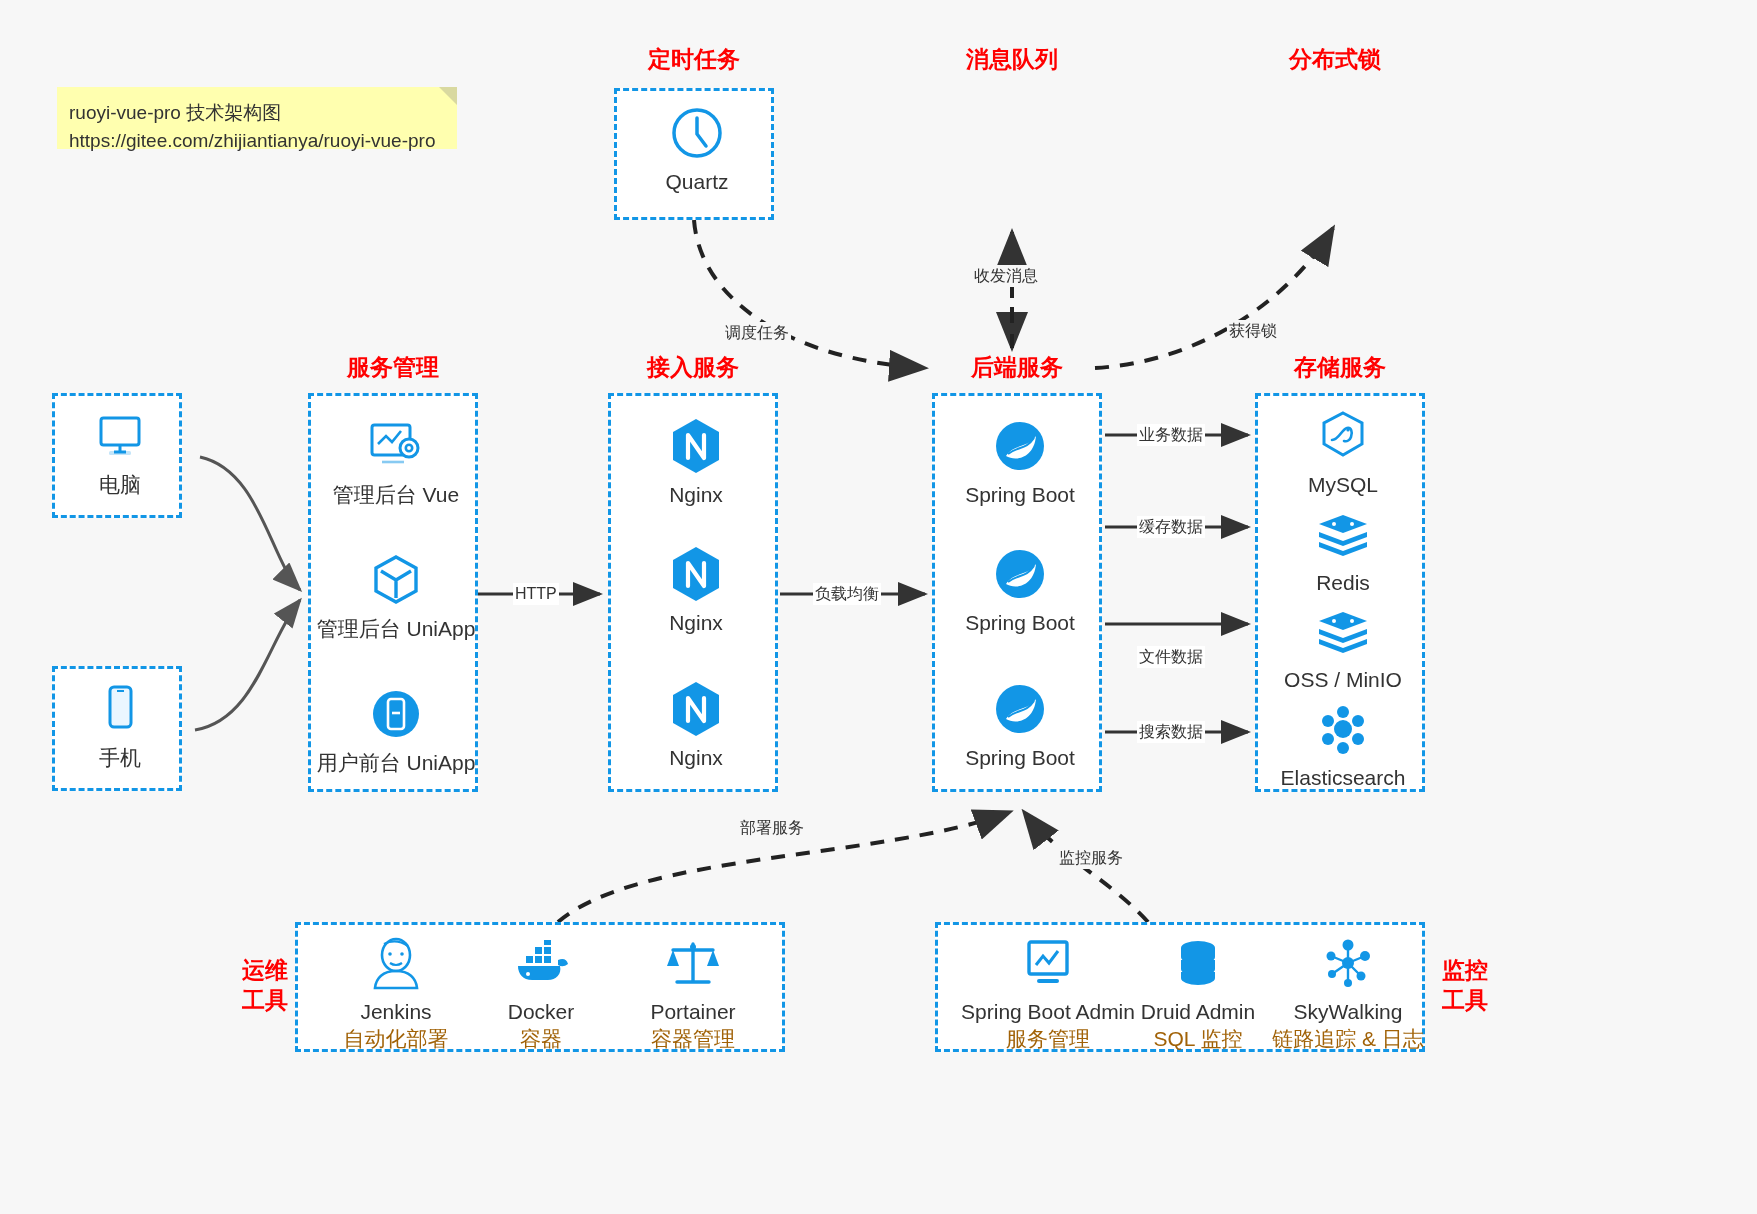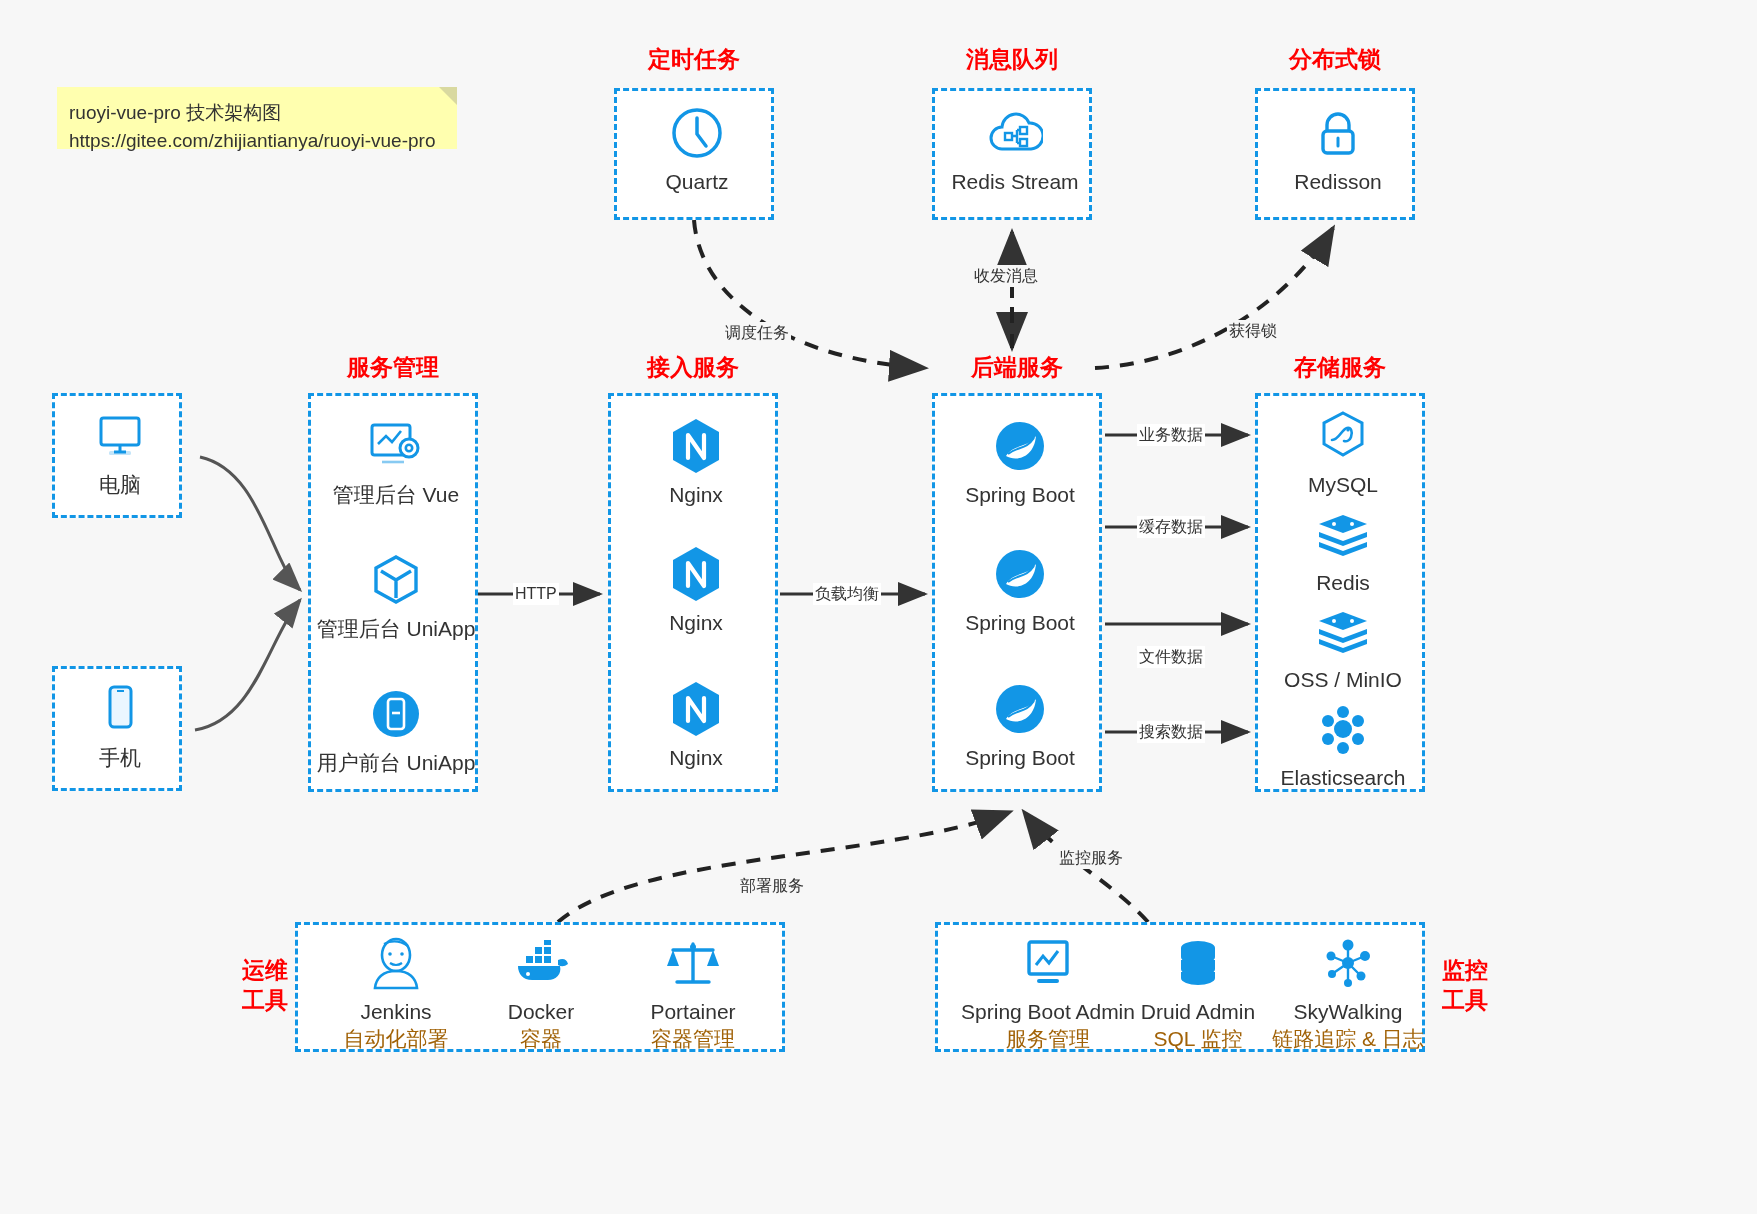--- a/index.html
+++ b/index.html
@@ -124,65 +124,39 @@
 
   <div class="elabel" style="left:513px;top:583px;">HTTP</div>
   <div class="elabel" style="left:813px;top:583px;">负载均衡</div>
   <div class="elabel clear" style="left:723px;top:322px;">调度任务</div>
   <div class="elabel clear" style="left:972px;top:265px;">收发消息</div>
   <div class="elabel clear" style="left:1227px;top:320px;">获得锁</div>
   <div class="elabel" style="left:1137px;top:424px;">业务数据</div>
   <div class="elabel" style="left:1137px;top:516px;">缓存数据</div>
   <div class="elabel" style="left:1137px;top:646px;text-align:center;">文件数据</div>
   <div class="elabel" style="left:1137px;top:721px;">搜索数据</div>
-  <div class="elabel clear" style="left:738px;top:875px;text-align:right;">部署服务</div>
+  <div class="elabel clear" style="left:738px;top:817px;text-align:right;">部署服务</div>
   <div class="elabel clear" style="left:1057px;top:847px;">监控服务</div>
 
   <div class="gtitle" style="left:614px;top:44px;width:160px;">定时任务</div>
   <div class="gbox" style="left:614px;top:88px;width:160px;height:132px;">
     <div class="node" style="left:-5px;top:14px;">
       <div class="ico">
         <svg width="54" height="54" viewBox="0 0 54 54">
             <circle cx="27" cy="27" r="23" fill="none" stroke="#1296e6" stroke-width="3.5"></circle>
             <path d="M27 12 L27 28 L36 40" fill="none" stroke="#1296e6" stroke-width="3.5" stroke-linecap="round"></path>
           </svg>
       </div>
       <div class="lbl">Quartz</div>
     </div>
   </div>
 
   <div class="gtitle" style="left:932px;top:44px;width:160px;">消息队列</div>
-  <div class="gbox" style="left:932px;top:88px;width:160px;height:132px;">
-    <div class="node" style="left:-5px;top:14px;">
-      <div class="ico">
-        <svg width="56" height="48" viewBox="0 0 56 48">
-            <path d="M15 40 a11 11 0 0 1 0-22 a14 14 0 0 1 27-4 a10 10 0 0 1 2 26 z" fill="none" stroke="#1296e6" stroke-width="3"></path>
-            <rect x="18" y="24" width="7" height="7" fill="none" stroke="#1296e6" stroke-width="2.4"></rect>
-            <rect x="33" y="18" width="7" height="7" fill="none" stroke="#1296e6" stroke-width="2.4"></rect>
-            <rect x="33" y="30" width="7" height="7" fill="none" stroke="#1296e6" stroke-width="2.4"></rect>
-            <path d="M25 27 L30 27 M30 21 L30 34 M30 21 L33 21 M30 34 L33 34" stroke="#1296e6" stroke-width="2.4" fill="none"></path>
-          </svg>
-      </div>
-      <div class="lbl">Redis Stream</div>
-    </div>
-  </div>
 
   <div class="gtitle" style="left:1255px;top:44px;width:160px;">分布式锁</div>
-  <div class="gbox" style="left:1255px;top:88px;width:160px;height:132px;">
-    <div class="node" style="left:-5px;top:14px;">
-      <div class="ico">
-        <svg width="48" height="52" viewBox="0 0 48 52">
-            <path d="M13 24 v-6 a11 11 0 0 1 22 0 v6" fill="none" stroke="#1296e6" stroke-width="3.4"></path>
-            <rect x="9" y="24" width="30" height="22" rx="4" fill="none" stroke="#1296e6" stroke-width="3.4"></rect>
-            <path d="M24 31 L24 39" stroke="#1296e6" stroke-width="3" stroke-linecap="round"></path>
-          </svg>
-      </div>
-      <div class="lbl">Redisson</div>
-    </div>
-  </div>
 
   <div class="gbox" style="left:52px;top:393px;width:130px;height:125px;">
     <div class="node" style="left:-20px;top:12px;">
       <div class="ico">
         <svg width="52" height="48" viewBox="0 0 52 48">
             <rect x="7" y="6" width="38" height="27" rx="2.5" fill="none" stroke="#1296e6" stroke-width="3"></rect>
             <path d="M20 40 h12 M26 33 v7" stroke="#1296e6" stroke-width="3"></path>
             <rect x="15" y="39" width="22" height="4" rx="1.5" fill="#1296e6" opacity="0.25"></rect>
           </svg>
       </div>

